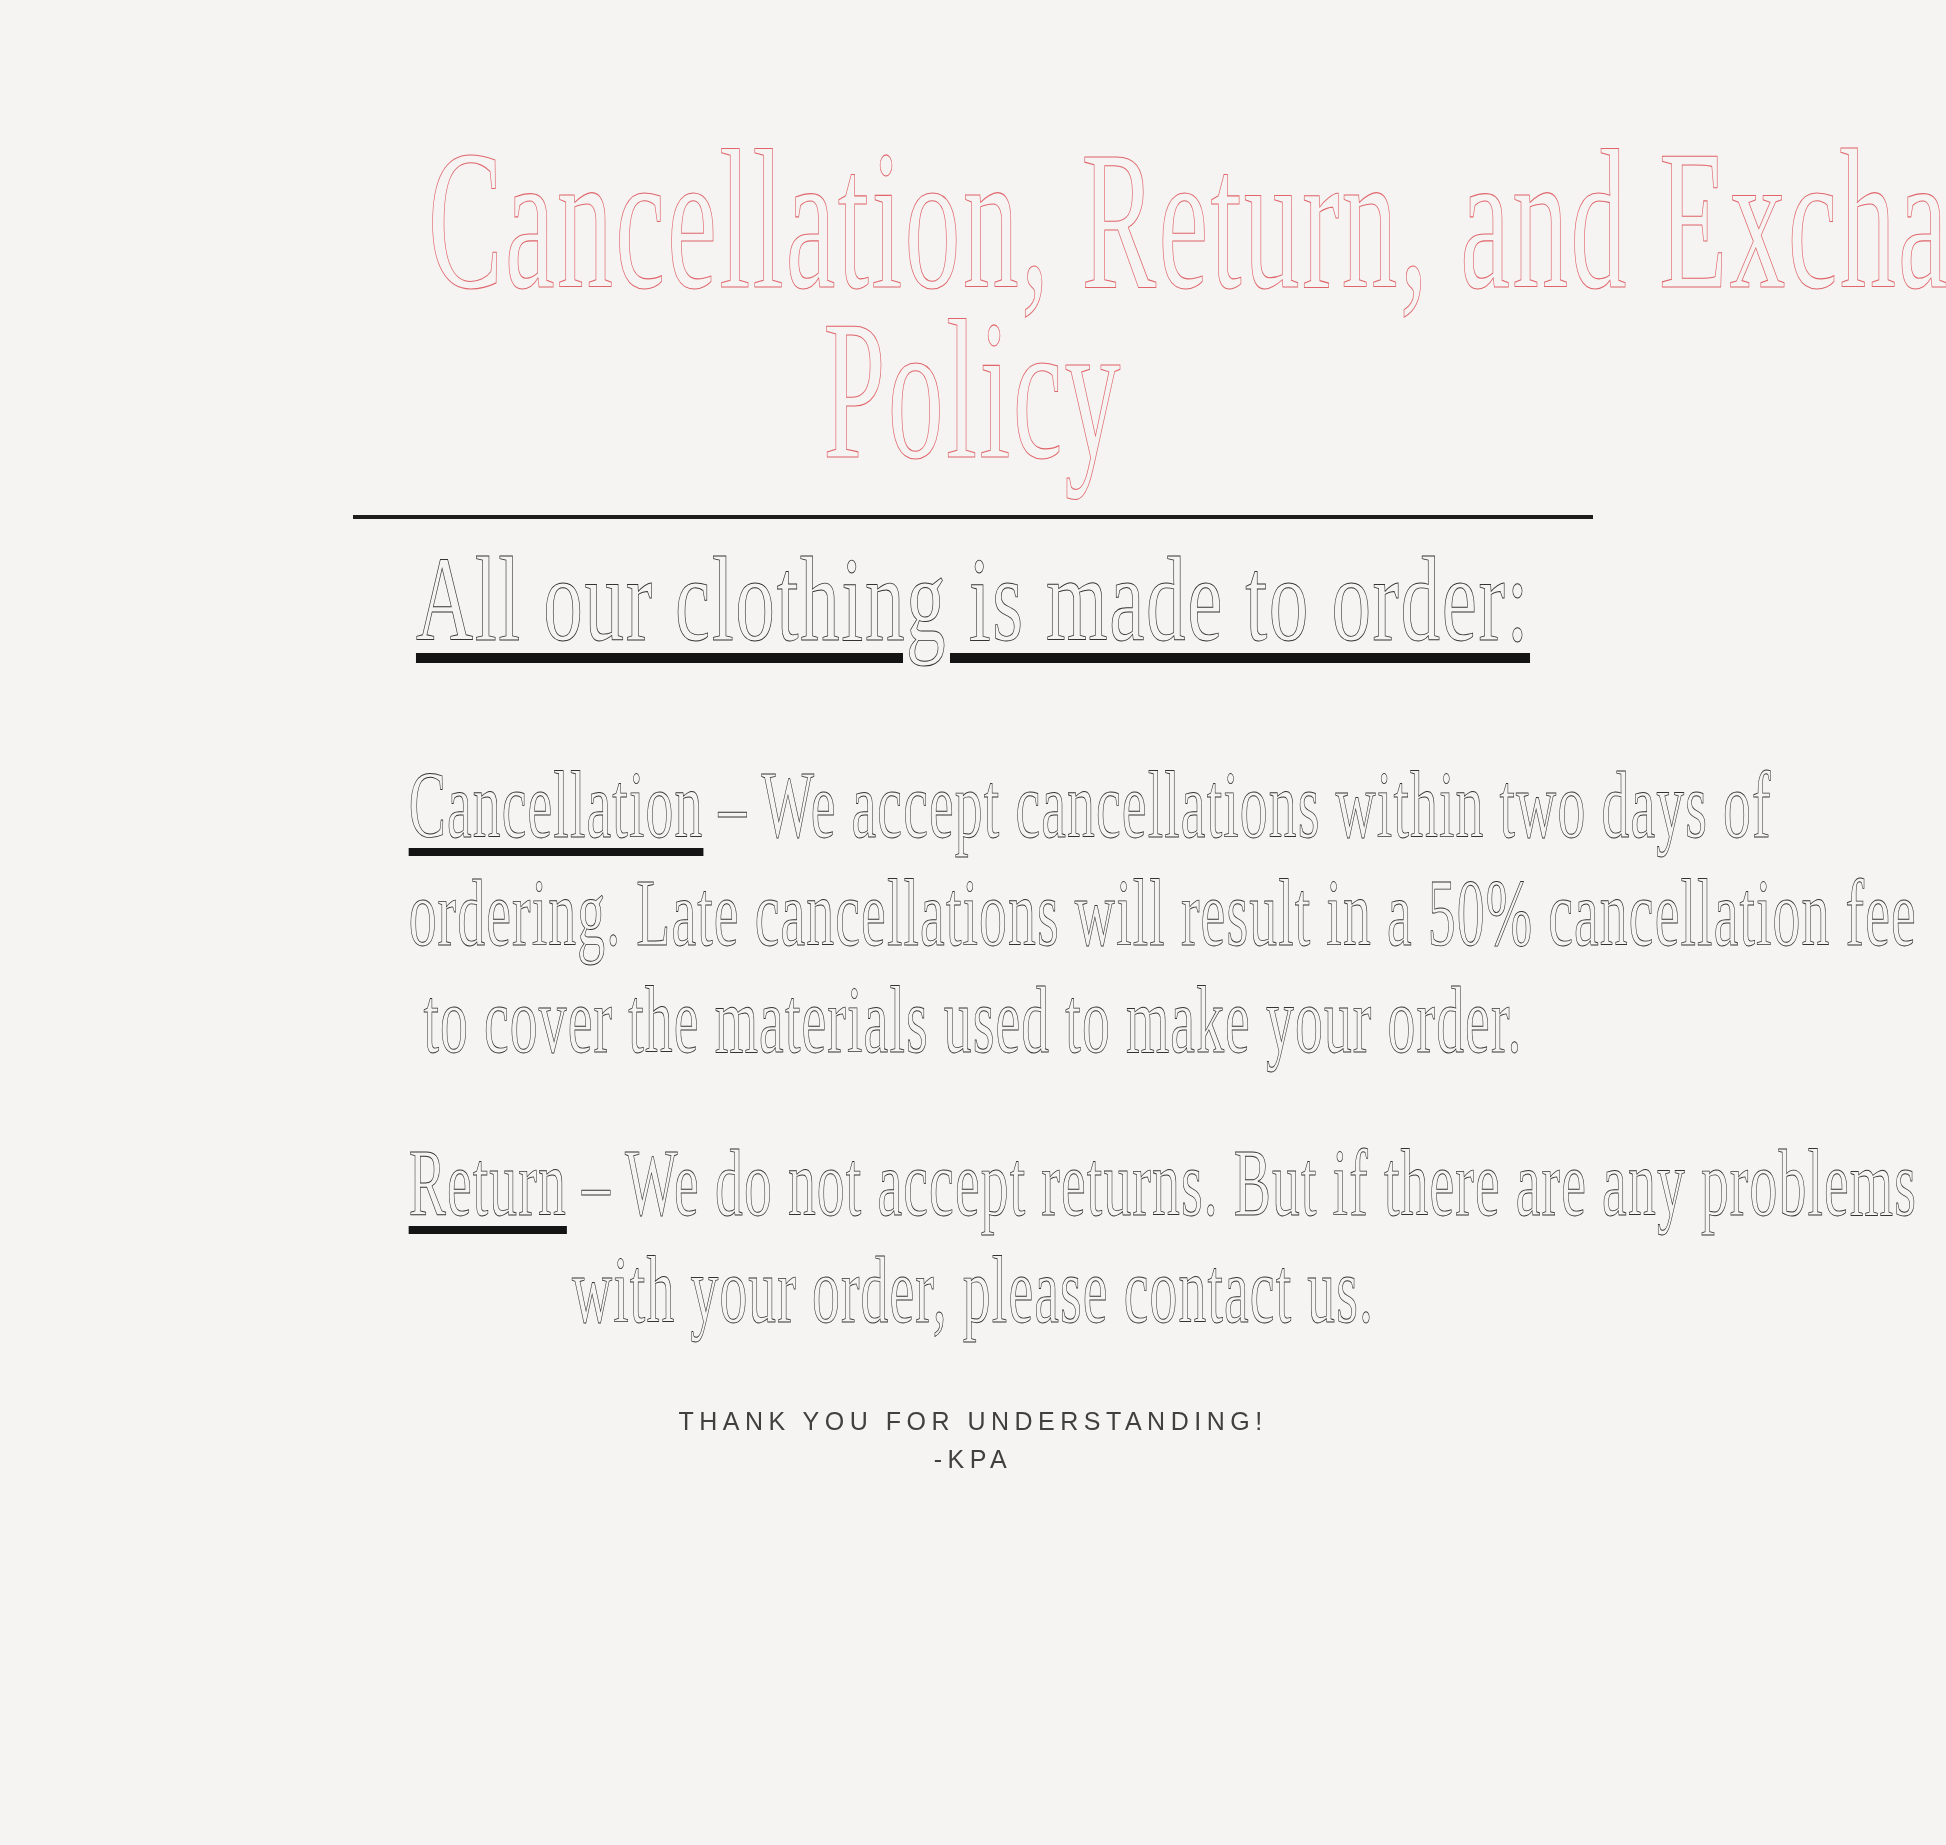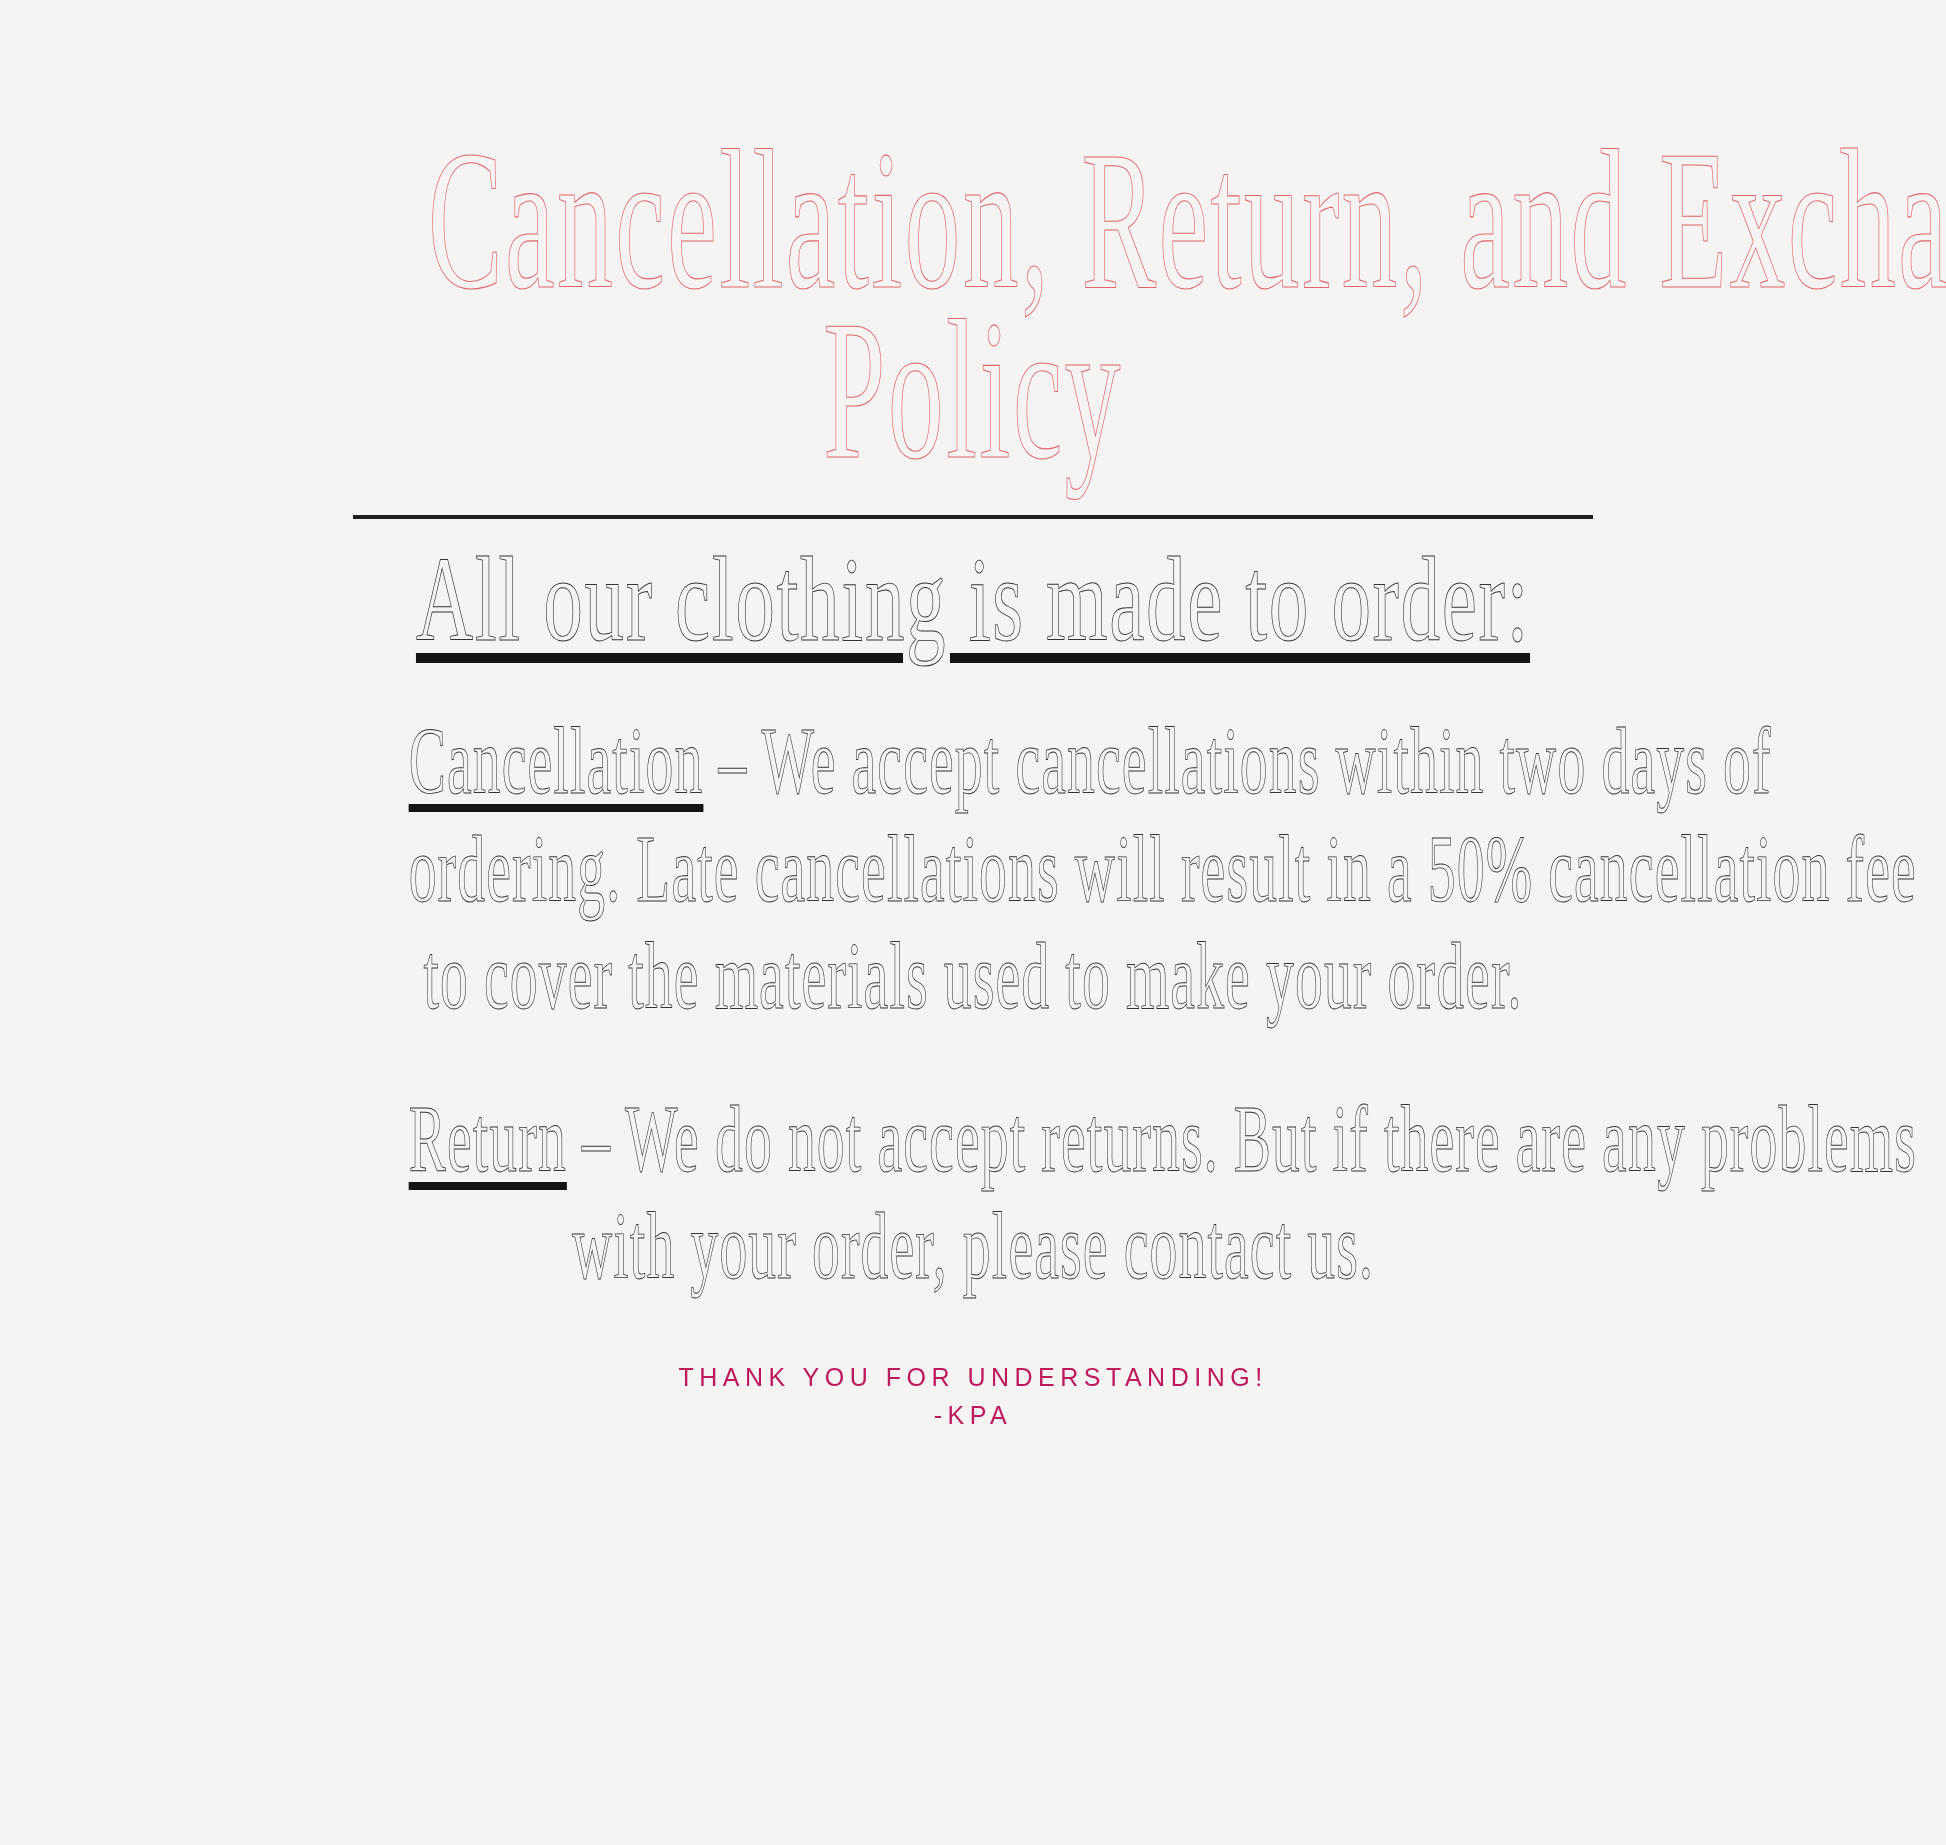--- a/index.html
+++ b/index.html
@@ -41,21 +41,21 @@
     white-space:nowrap;color:var(--ink);
     transform:scaleX(0.66);
     text-decoration:underline;
     text-decoration-thickness:10px;
     text-underline-offset:13px;
     text-decoration-color:var(--underline);
     text-decoration-skip-ink:auto;
   }
   
   .policy{margin-top:55px;width:100%;font-size:96px;line-height:1.12;color:var(--ink);}
-  .policy-first{margin-top:44px;}
+  .policy-first{margin-top:88px;}
   .pline{
     width:100%;white-space:nowrap;letter-spacing:0.02em;
     transform:scaleX(0.58);
   }
   .term{
     text-decoration:underline;
     text-decoration-thickness:8px;
     text-underline-offset:11px;
     text-decoration-color:var(--underline);
     text-decoration-skip-ink:auto;
@@ -64,21 +64,21 @@
   @supports (-webkit-text-stroke: 1px black){
     .ink-hair{-webkit-text-stroke:0.9px var(--ink);color:transparent;}
     .accent-hair{-webkit-text-stroke:1.1px var(--accent);color:transparent;}
   }
   
   .footer{
     margin-top:58px;
     font-family:"Liberation Sans", sans-serif;
     font-size:25px;line-height:1.55;
     letter-spacing:0.22em;
-    color:#be185d;
+    color:#404040;
   }
 </style>
 </head>
 <body>
 
 <div class="poster">
 
   <h1 class="title">
     <div class="tline accent-hair">Cancellation, Return, and Exchange</div>
     <div class="tline accent-hair">Policy</div>

